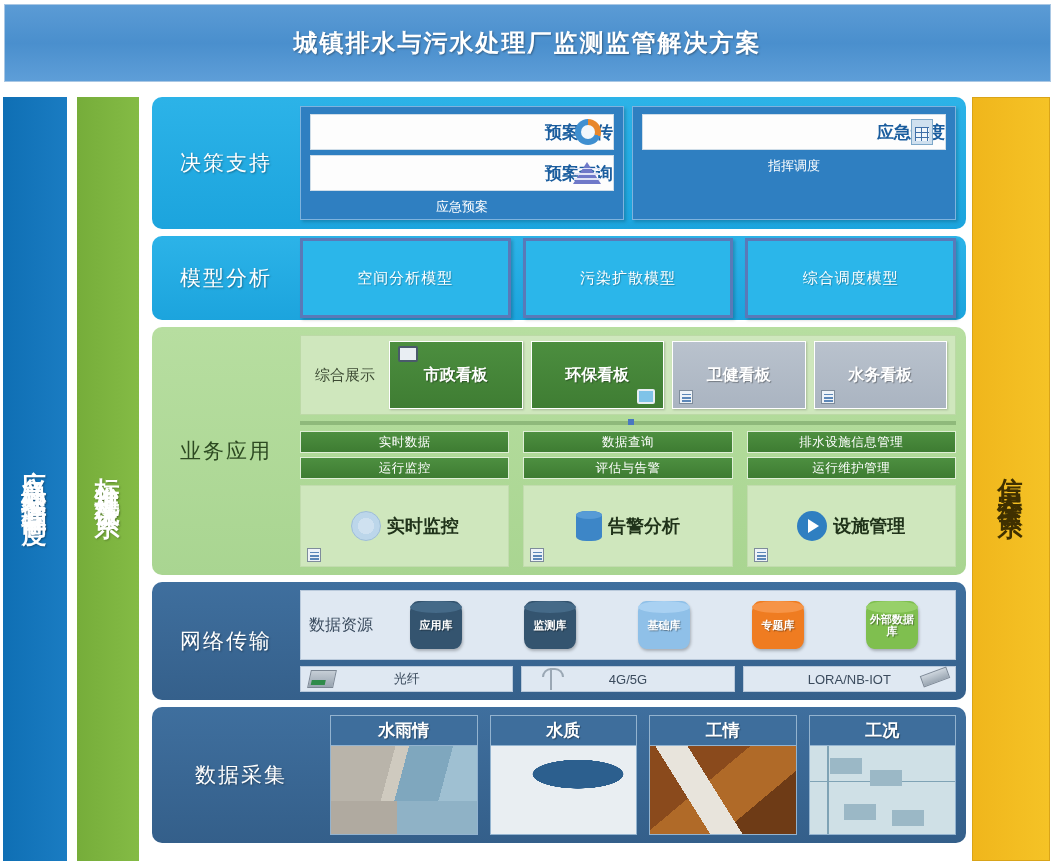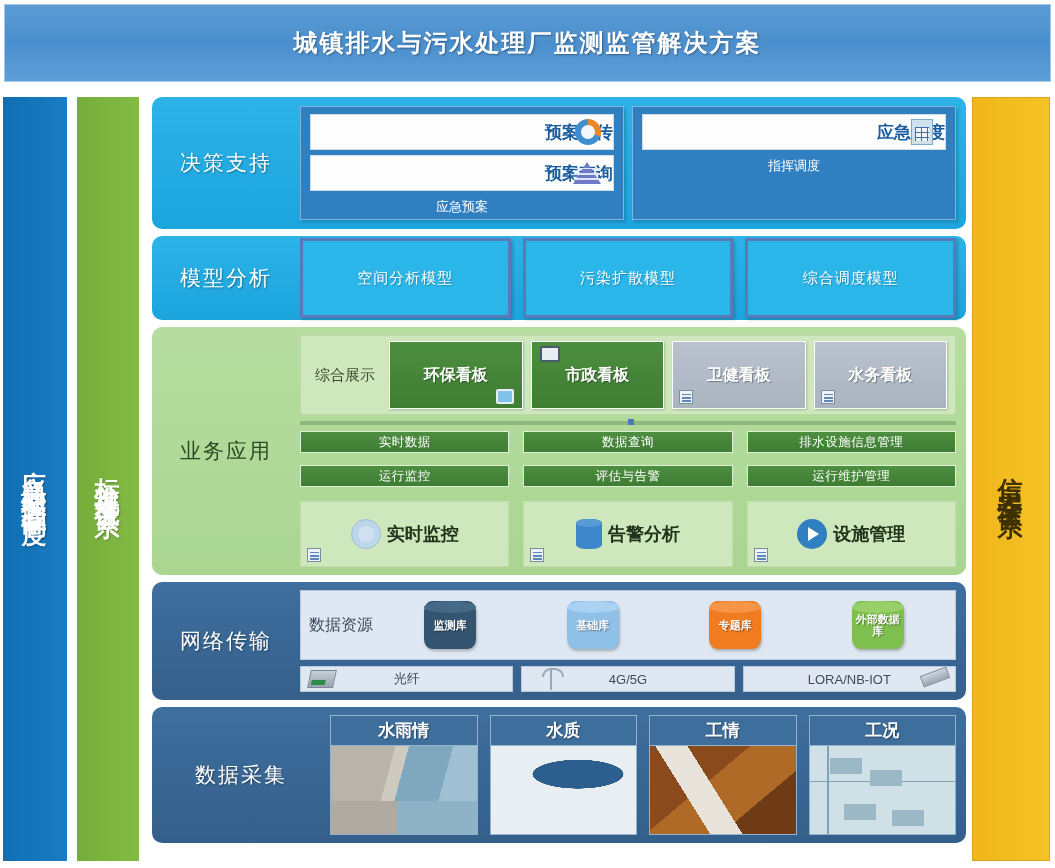--- a/index.html
+++ b/index.html
@@ -134,21 +134,21 @@
   .mini-doc { position:absolute; left:6px; bottom:4px; width:14px; height:14px;
       background:#eef3f8; border:1px solid #7e8c9b; }
   .mini-doc::after{content:'';position:absolute;left:2px;top:3px;width:9px;height:1px;
       box-shadow:0 3px 0 #5c87b8,0 6px 0 #5c87b8;border-top:1px solid #5c87b8;}
 
   .dash-divider { height:4px; background:#8fb97b; margin:6px 0 6px 0; position:relative; }
   .dash-divider::after { content:''; position:absolute; left:50%; top:-2px; width:6px;height:6px;background:#4a78c0;}
 
   .biz-lower { flex:1; display:flex; gap:8px; }
   .biz-cols { flex:1; display:flex; gap:14px; }
-  .biz-col { flex:1; display:flex; flex-direction:column; gap:12px; }
+  .biz-col { flex:1; display:flex; flex-direction:column; gap:4px; }
   .biz-btn { background:linear-gradient(180deg,#4d8f40,#3e7c32); border:1px solid #dfeed6;
      height:22px; display:flex; align-items:center; justify-content:center; }
   .biz-btn-text { color:#fff; font-size:12.5px; letter-spacing:.5px; }
   .biz-feature { flex:1; background:#cfe7bd; border:1px solid #c2dcae; display:flex; align-items:center;
       justify-content:center; gap:6px; position:relative; margin-top:2px;}
   .biz-feature-text { font-size:18px; font-weight:bold; color:#20331a; }
   .ic-globe { width:30px;height:30px;border-radius:50%;background:#dce9f4;border:1px solid #9dbdd6;
       background-image: radial-gradient(circle at 50% 50%, #cfe1f0 0 40%, #bcd6ea 41% 100%);}
   .ic-cylinder { width:26px;height:30px;background:#3d86c7;border-radius:40% / 14%; position:relative;}
   .ic-cylinder::before{content:'';position:absolute;left:0;top:0;width:26px;height:8px;border-radius:50%;background:#579bd6;}
@@ -310,26 +310,26 @@
 
     <div class="band band-biz">
       <div class="band-label biz-label">
         <span>业务应用</span>
       </div>
       <div class="biz-right">
 
         <div class="dash-row">
           <div class="dash-caption">综合展示</div>
           <div class="dash-card green">
+            <span class="dash-card-text">市政看板</span>
+            <span class="mini-screen"></span>
+          </div>
+          <div class="dash-card green">
             <span class="dash-card-text">环保看板</span>
             <span class="mini-monitor"></span>
-          </div>
-          <div class="dash-card green">
-            <span class="dash-card-text">市政看板</span>
-            <span class="mini-screen"></span>
           </div>
           <div class="dash-card gray">
             <span class="dash-card-text">卫健看板</span>
             <span class="mini-doc"></span>
           </div>
           <div class="dash-card gray">
             <span class="dash-card-text">水务看板</span>
             <span class="mini-doc"></span>
           </div>
         </div>
@@ -389,20 +389,25 @@
     </div>
 
     <div class="band band-net">
       <div class="band-label net-label">网络传输</div>
       <div class="net-right">
 
         <div class="data-res">
           <div class="data-res-caption">数据资源</div>
           <div class="db-wrap">
             <div class="db dark">
+              <span class="db-text">应用库</span>
+            </div>
+          </div>
+          <div class="db-wrap">
+            <div class="db dark">
               <span class="db-text">监测库</span>
             </div>
           </div>
           <div class="db-wrap">
             <div class="db light">
               <span class="db-text">基础库</span>
             </div>
           </div>
           <div class="db-wrap">
             <div class="db orange">

